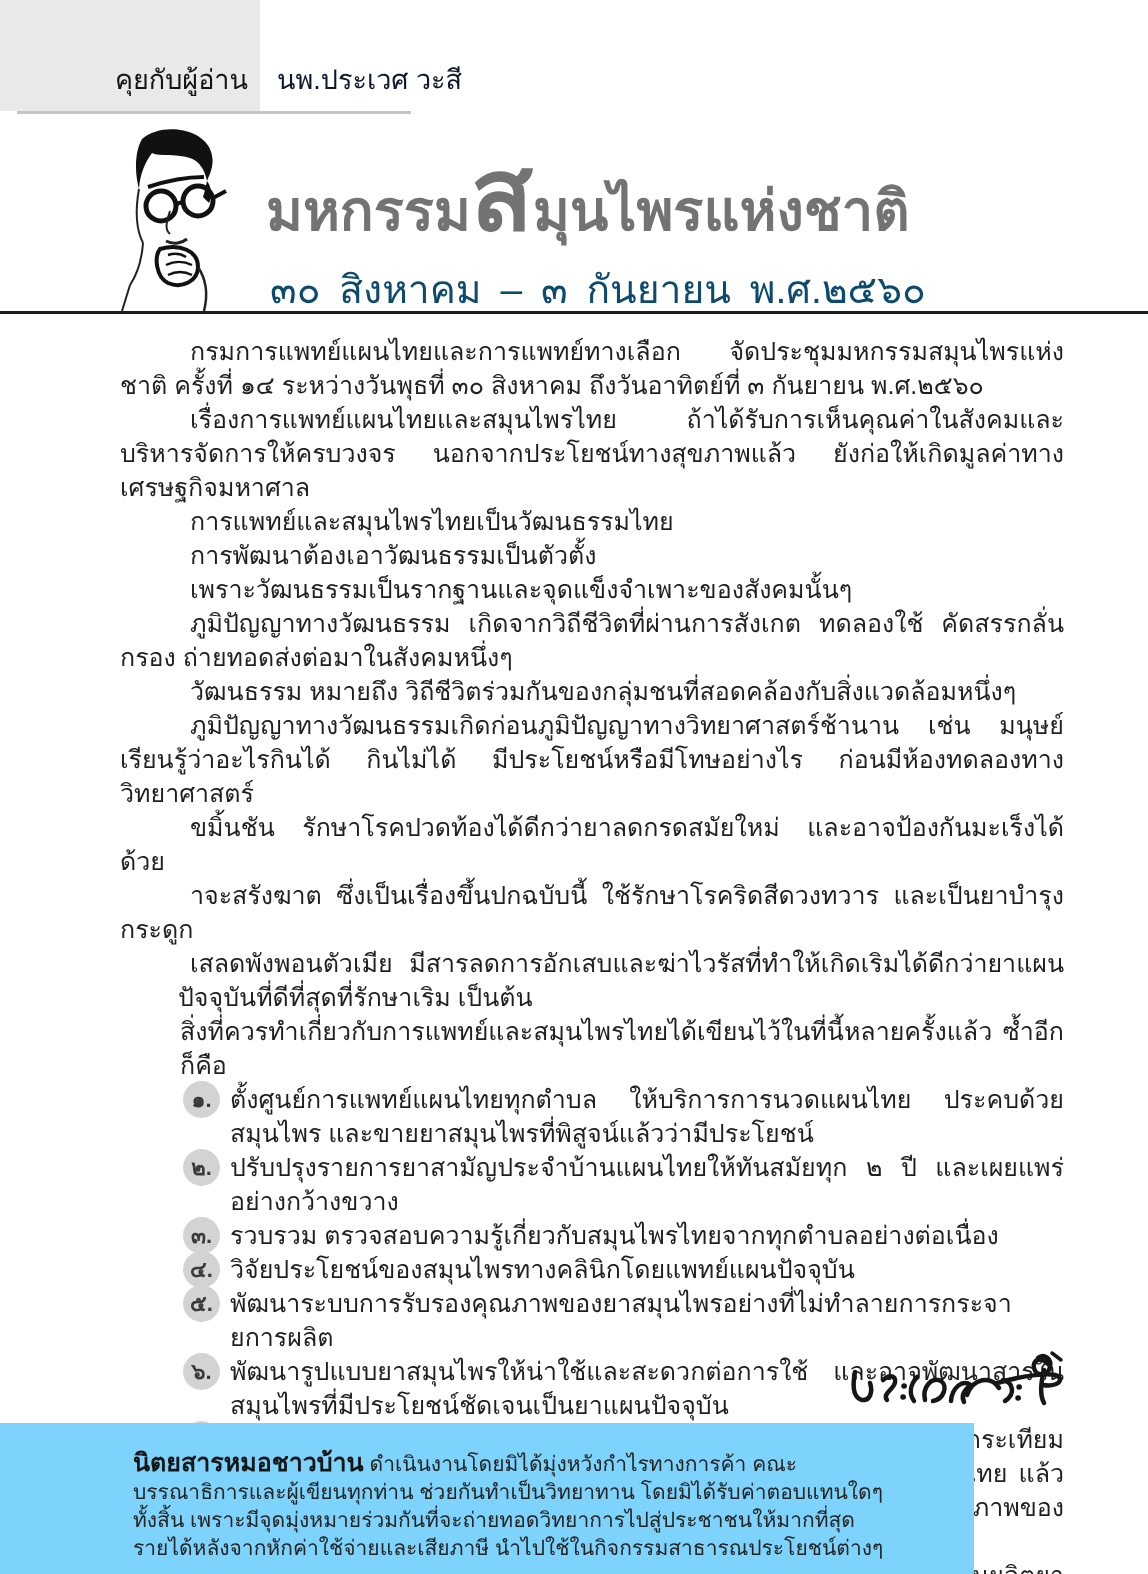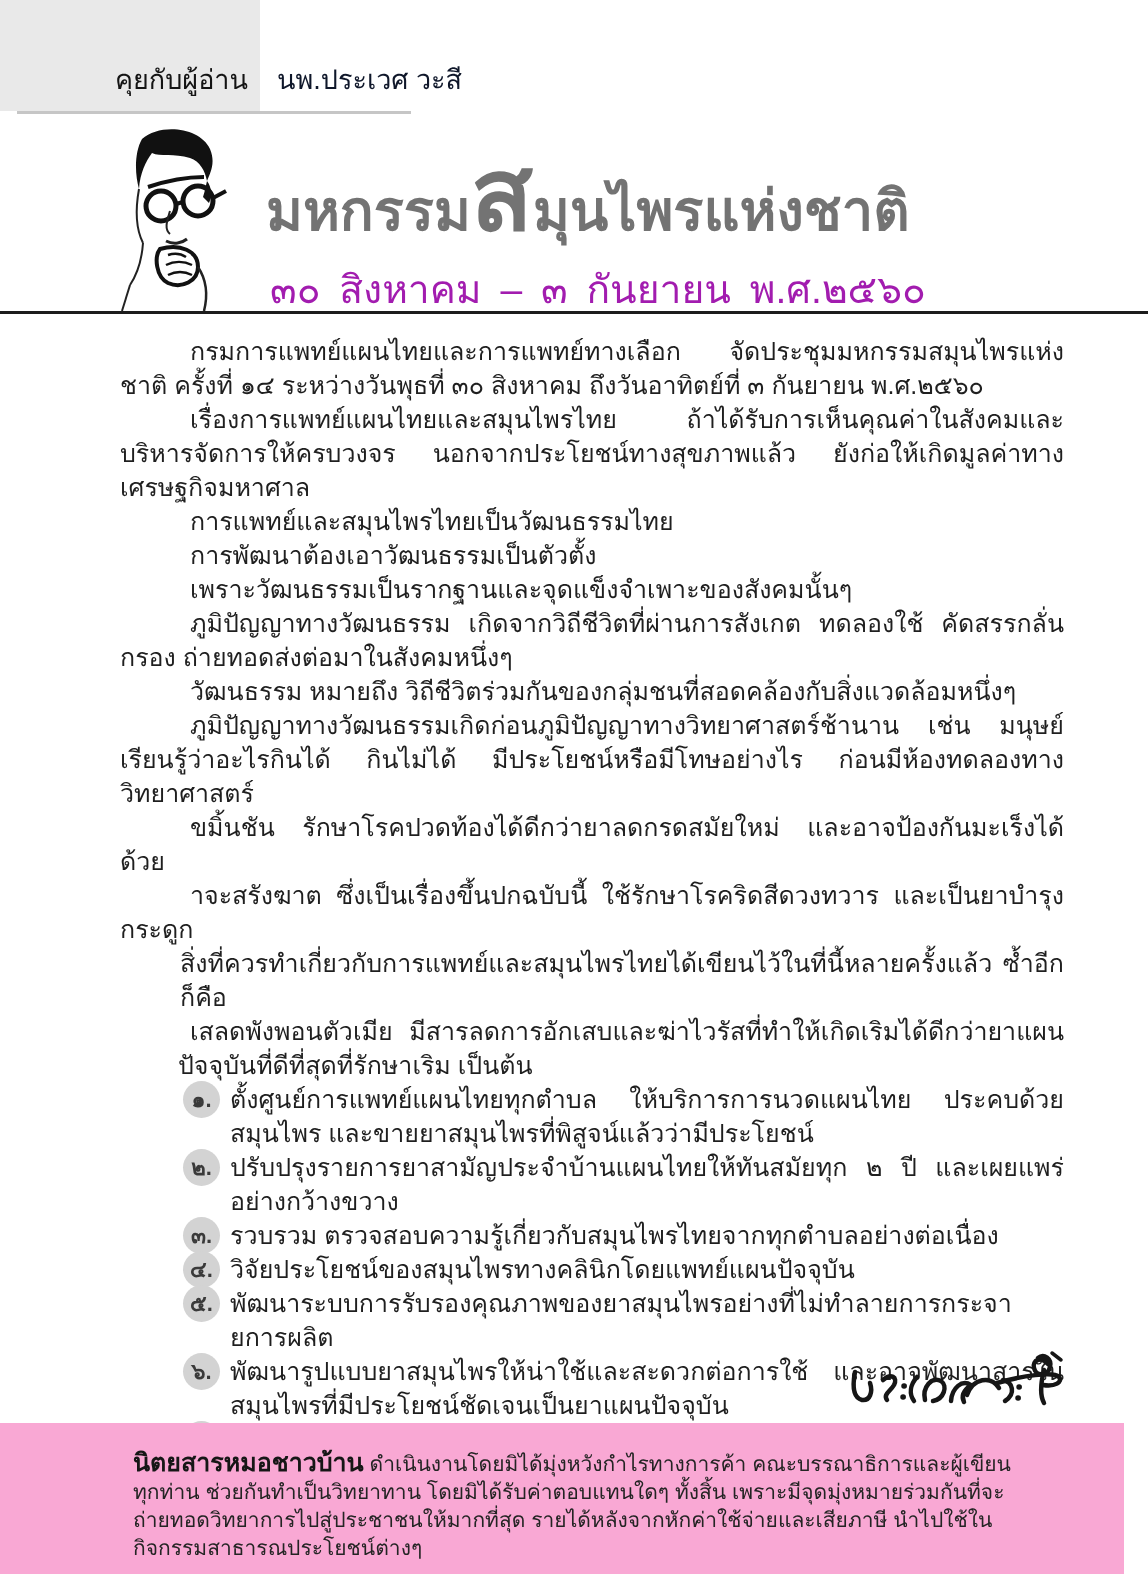--- a/index.html
+++ b/index.html
@@ -19,21 +19,21 @@
 
   
   .portrait{position:absolute;left:108px;top:127px;width:134px;height:186px;}
   .title-line{
     position:absolute;left:266px;top:150px;display:flex;align-items:baseline;
     font-weight:bold;color:#737373;white-space:nowrap;
   }
   .title-pre,.title-post{font-size:56px;letter-spacing:0px;}
   .title-big{font-size:102px;line-height:0.9;}
   .date-line{
-    position:absolute;left:270px;top:258px;font-size:39px;color:#a21caf;
+    position:absolute;left:270px;top:258px;font-size:39px;color:#0c4a6e;
     word-spacing:8px;white-space:nowrap;
   }
   .main-rule{position:absolute;left:0;top:311px;width:1148px;height:3px;background:#1c1c1c;}
 
   
   .article{
     position:absolute;left:120px;top:334px;width:944px;
     font-size:25px;line-height:34px;text-align:justify;color:#1f1f1f;
   }
   .para{margin:0;}
@@ -50,21 +50,21 @@
     background:#d3d3d3;color:#3a3a3a;font-weight:bold;font-size:22px;
     display:flex;align-items:center;justify-content:center;text-indent:0;
   }
 
   
   .signature{position:absolute;left:845px;top:1350px;width:225px;height:72px;}
   .signature svg{width:100%;height:100%;}
 
   
   .footer{
-    position:absolute;left:0;top:1423px;width:1124px;height:151px;background:#f9a8d4;
+    position:absolute;left:0;top:1423px;width:974px;height:151px;background:#7dd3fc;
   }
   .footer-inner{
     padding:25px 90px 0 133px;font-size:21px;line-height:28px;color:#242424;
     text-align:left;
   }
   .footer-title{font-weight:bold;font-size:25px;color:#161616;}
 </style>
 </head>
 <body>
 
@@ -115,22 +115,22 @@
         <div class="para indent"><span class="b">กรมการแพทย์แผนไทยและการแพทย์ทางเลือก</span><span> จัดประชุมมหกรรมสมุนไพรแห่งชาติ ครั้งที่ ๑๔ ระหว่างวันพุธที่ ๓๐ สิงหาคม ถึงวันอาทิตย์ที่ ๓ กันยายน พ.ศ.๒๕๖๐</span></div>
         <div class="para indent"><span>เรื่อง</span><span class="b">การแพทย์แผนไทยและสมุนไพรไทย</span><span> ถ้าได้รับการเห็นคุณค่าในสังคมและบริหารจัดการให้ครบวงจร นอกจากประโยชน์ทางสุขภาพแล้ว ยังก่อให้เกิดมูลค่าทางเศรษฐกิจมหาศาล</span></div>
         <div class="para indent"><span class="b">การแพทย์และสมุนไพรไทยเป็นวัฒนธรรมไทย</span></div>
         <div class="para indent"><span>การพัฒนาต้องเอาวัฒนธรรมเป็นตัวตั้ง</span></div>
         <div class="para indent"><span>เพราะวัฒนธรรมเป็นรากฐานและจุดแข็งจำเพาะของสังคมนั้นๆ</span></div>
         <div class="para indent"><span>ภูมิปัญญาทางวัฒนธรรม เกิดจากวิถีชีวิตที่ผ่านการสังเกต ทดลองใช้ คัดสรรกลั่นกรอง ถ่ายทอดส่งต่อมาในสังคมหนึ่งๆ</span></div>
         <div class="para indent"><span>วัฒนธรรม หมายถึง วิถีชีวิตร่วมกันของกลุ่มชนที่สอดคล้องกับสิ่งแวดล้อมหนึ่งๆ</span></div>
         <div class="para indent"><span>ภูมิปัญญาทางวัฒนธรรมเกิดก่อนภูมิปัญญาทางวิทยาศาสตร์ช้านาน เช่น มนุษย์เรียนรู้ว่าอะไรกินได้ กินไม่ได้ มีประโยชน์หรือมีโทษอย่างไร ก่อนมีห้องทดลองทางวิทยาศาสตร์</span></div>
         <div class="para indent"><span class="b">ขมิ้นชัน</span><span> รักษาโรคปวดท้องได้ดีกว่ายาลดกรดสมัยใหม่ และอาจป้องกันมะเร็งได้ด้วย</span></div>
         <div class="para indent"><span class="b">าจะสรังฆาต</span><span> ซึ่งเป็นเรื่องขึ้นปกฉบับนี้ ใช้รักษาโรคริดสีดวงทวาร และเป็นยาบำรุงกระดูก</span></div>
+        <div class="para hang"><span class="b">เสลดพังพอนตัวเมีย</span><span> มีสารลดการอักเสบและฆ่าไวรัสที่ทำให้เกิดเริมได้ดีกว่ายาแผนปัจจุบันที่ดีที่สุดที่รักษาเริม เป็นต้น</span></div>
         <div class="para flush-indent"><span>สิ่งที่ควรทำเกี่ยวกับการแพทย์และสมุนไพรไทยได้เขียนไว้ในที่นี้หลายครั้งแล้ว ซ้ำอีกก็คือ</span></div>
-        <div class="para hang"><span class="b">เสลดพังพอนตัวเมีย</span><span> มีสารลดการอักเสบและฆ่าไวรัสที่ทำให้เกิดเริมได้ดีกว่ายาแผนปัจจุบันที่ดีที่สุดที่รักษาเริม เป็นต้น</span></div>
       </div>
     <div class="nlist">
         <div class="item"><span class="num">๑.</span><span>ตั้งศูนย์การแพทย์แผนไทยทุกตำบล ให้บริการการนวดแผนไทย ประคบด้วยสมุนไพร และขายยาสมุนไพรที่พิสูจน์แล้วว่ามีประโยชน์</span></div>
         <div class="item"><span class="num">๒.</span><span>ปรับปรุงรายการยาสามัญประจำบ้านแผนไทยให้ทันสมัยทุก ๒ ปี และเผยแพร่อย่างกว้างขวาง</span></div>
         <div class="item"><span class="num">๓.</span><span>รวบรวม ตรวจสอบความรู้เกี่ยวกับสมุนไพรไทยจากทุกตำบลอย่างต่อเนื่อง</span></div>
         <div class="item"><span class="num">๔.</span><span>วิจัยประโยชน์ของสมุนไพรทางคลินิกโดยแพทย์แผนปัจจุบัน</span></div>
         <div class="item"><span class="num">๕.</span><span>พัฒนาระบบการรับรองคุณภาพของยาสมุนไพรอย่างที่ไม่ทำลายการกระจายการผลิต</span></div>
         <div class="item"><span class="num">๖.</span><span>พัฒนารูปแบบยาสมุนไพรให้น่าใช้และสะดวกต่อการใช้ และอาจพัฒนาสารในสมุนไพรที่มีประโยชน์ชัดเจนเป็นยาแผนปัจจุบัน</span></div>
         <div class="item"><span class="num">๗.</span><span>อาหารไทยจำนวนมากมีสมุนไพรเป็นส่วนประกอบ เช่น ตะไคร้ หอม กระเทียม ขิง ข่า กะเพรา ใบมะกรูด ควรวิจัยสรรพคุณในการเป็นยาของอาหารไทย แล้วเผยแพร่ให้ทราบทั่วกัน ให้อาหารไทยเป็นที่นิยมทั่วโลก ซึ่งจะดีต่อสุขภาพของชาวโลก และดีต่อเศรษฐกิจไทย</span></div>
         <div class="item"><span class="num">๘.</span><span>พัฒนาเศรษฐกิจสมุนไพรให้ครบวงจร ตั้งแต่อาชีพของเกษตรกร โรงงานผลิตยาสมุนไพร การตลาด รวมทั้งการส่งออก ทั้งระบบ น่าจะสร้างงานและรายได้ให้คนไทยและประเทศไทยอย่างมหาศาล</span></div>

